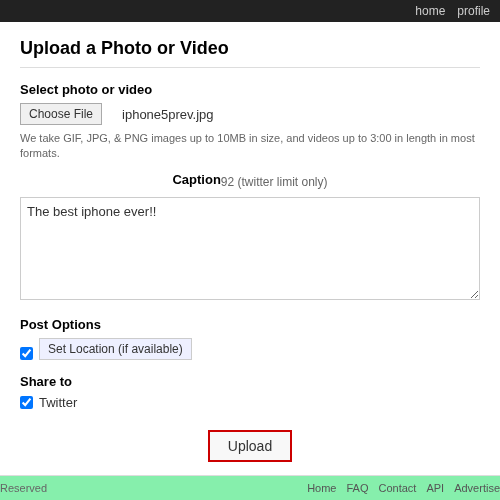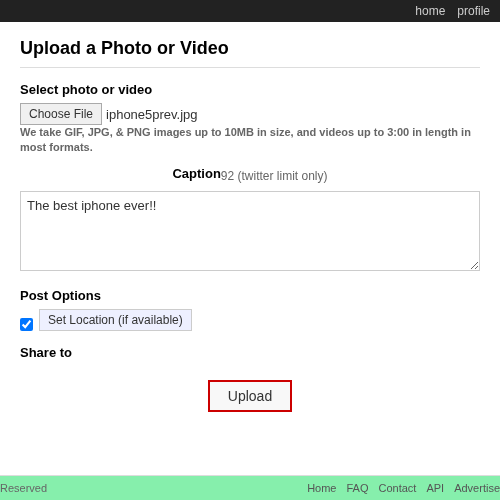--- a/index.html
+++ b/index.html
@@ -53,22 +53,22 @@
       font-size: 13px;
       font-weight: bold;
       margin-top: 14px;
       margin-bottom: 6px;
       color: #000;
     }
 
     .file-row {
       display: flex;
       align-items: center;
-      gap: 4px;
-      margin-bottom: 0;
+      gap: 20px;
+      margin-bottom: 6px;
     }
 
     .choose-file-btn {
       padding: 3px 8px;
       font-size: 12px;
       background: #f0f0f0;
       border: 1px solid #aaa;
       cursor: pointer;
       color: #333;
     }
@@ -76,38 +76,37 @@
     .file-name {
       font-size: 13px;
       color: #333;
     }
 
     .hint-text {
       font-size: 11px;
       color: #666;
       margin-bottom: 10px;
       line-height: 1.4;
-      font-weight: bold;
     }
 
     .caption-header {
       display: flex;
       justify-content: center;
       align-items: center;
       margin-bottom: 4px;
     }
 
     .caption-counter {
       font-size: 12px;
       color: #666;
     }
 
     .caption-textarea {
       width: 100%;
-      height: 80px;
+      height: 103px;
       border: 1px solid #ccc;
       font-size: 13px;
       padding: 6px;
       resize: vertical;
       color: #333;
       font-family: Arial, sans-serif;
     }
 
     .post-options-section {
       margin-top: 14px;
@@ -224,20 +223,24 @@
     <div class="section-label">Post Options</div>
     <div class="checkbox-row">
       <input type="checkbox" id="set-location" checked="" style="">
       <label for="set-location" class="checkbox-label">Set Location (if available)</label>
     </div>
   </div>
 
   
   <div class="share-section">
     <div class="section-label">Share to</div>
+    <div class="twitter-row">
+      <input type="checkbox" id="twitter-cb" checked="" style="">
+      <label for="twitter-cb" class="twitter-label">Twitter</label>
+    </div>
   </div>
 
   
   <div class="upload-row">
     <button class="upload-btn">Upload</button>
   </div>
 
 </div>
 
 <div class="footer">

